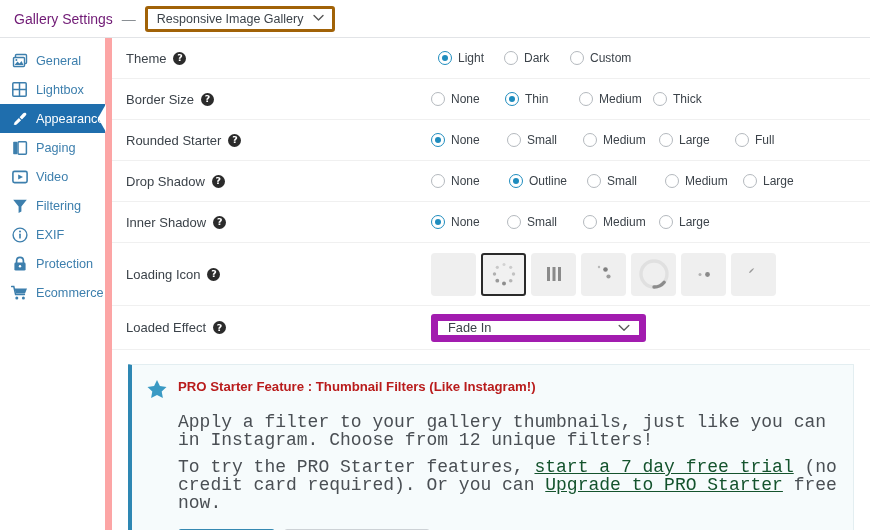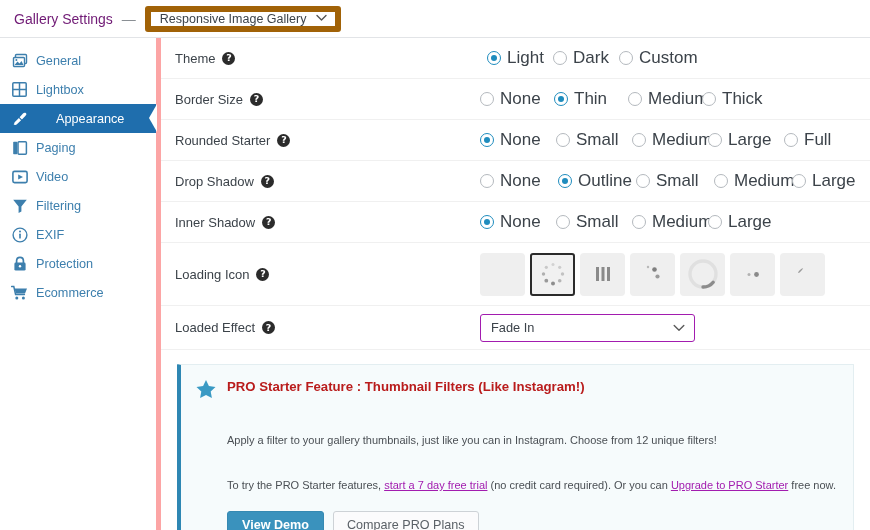--- a/index.html
+++ b/index.html
@@ -25,37 +25,37 @@
   }
   .header-title {
     font-size: 14px;
     color: #701a75;
     font-weight: 400;
   }
   .header-dash { margin: 0 9px; color:#8a8f94; font-size: 14px; }
   .gallery-select {
     display:flex; align-items:center; justify-content:space-between;
     min-width: 158px; height: 26px;
-    border: 6px solid #a16207;
+    border: 3px solid #a16207;
     border-radius: 3px;
     background:#fff;
     padding: 0 8px 0 9px;
     font-size: 12.5px;
     color: #3c434a;
   }
   .gallery-select .chev { margin-left: 10px; color:#555; font-size: 11px; line-height:1; }
 
   
   .body-wrap { display:flex; height: 492px; }
 
   
   .sidebar {
-    width: 161px;
+    width: 112px;
     background: #fff;
-    border-right: 5px solid #fca5a5;
+    border-right: 7px solid #fca5a5;
     padding-top: 8px;
     flex: none;
   }
   .side-item {
     display:flex; align-items:center;
     height: 29px;
     padding-left: 11px;
     color: #3d7fad;
     font-size: 12.7px;
     position: relative;
@@ -65,21 +65,20 @@
     width: 17px; height: 17px;
     margin-right: 8px;
     display:flex; align-items:center; justify-content:center;
     flex: none;
   }
   .side-item .ico svg { display:block; }
   .side-item.active {
     background: #1f6ead;
     color: #fff;
     font-weight: 400;
-    gap: 20px;
   }
   .side-item.active .notch {
     position:absolute; right: -1px; top: 0;
     width: 0; height: 0;
     border-top: 14.5px solid transparent;
     border-bottom: 14.5px solid transparent;
     border-right: 8px solid #ffffff;
   }
 
   
@@ -112,21 +111,21 @@
     font-weight: bold;
     margin-left: 7px;
     line-height: 1;
     font-family: "DejaVu Sans", sans-serif;
     cursor: help;
   }
   .radios { display:flex; align-items:center; }
   .radio-opt {
     display:flex; align-items:center;
     margin-right: 18px;
-    font-size: 17px;
+    font-size: 12px;
     color: #3c434a;
     cursor:pointer;
     white-space: nowrap;
   }
   .radio-opt .rd {
     width: 14px; height: 14px;
     border-radius: 50%;
     border: 1px solid #b4b9be;
     background: #fff;
     margin-right: 6px;
@@ -173,21 +172,21 @@
     background:#f1f1f1;
     border-radius: 3px;
   }
   .swatch svg { display:block; }
 
   
   .row-select { min-height: 44px; }
   .sel-wrap { padding-left: 130px; }
   .styled-select {
     width: 215px; height: 28px;
-    border: 1px solid #a21caf;
+    border: 7px solid #a21caf;
     border-radius: 3px;
     background: #fff;
     display:flex; align-items:center; justify-content:space-between;
     padding: 0 9px 0 10px;
     font-size: 12.8px;
     color: #3c434a;
     cursor: pointer;
   }
   .styled-select .chev { font-size: 11px; color:#5a5a5a; }
 
@@ -202,27 +201,28 @@
   }
   .pro-head { display:flex; align-items:flex-start; }
   .pro-star { margin-right: 10px; flex:none; margin-top:1px; }
   .pro-title {
     font-size: 13.2px;
     font-weight: bold;
     color: #b91c1c;
     line-height: 18px;
   }
   .pro-para {
-    font-size: 11px;
+    font-size: 18px;
     color: #4a4f54;
-    margin-top: 27px;
+    margin-top: 9px;
     margin-left: 32px;
     line-height: 18px;
-  }
-  .pro-link { color:#a21caf; text-decoration: underline; cursor:pointer; }
+    font-family: Liberation Mono, monospace;
+  }
+  .pro-link { color:#14532d; text-decoration: underline; cursor:pointer; }
   .pro-buttons { display:flex; margin-top: 17px; margin-left: 32px; }
   .btn-primary {
     background: #3a92bd;
     color: #fff;
     border: 1px solid #3589b2;
     border-radius: 3px;
     font-size: 12.6px;
     font-weight: bold;
     padding: 6px 14px;
     cursor:pointer;

